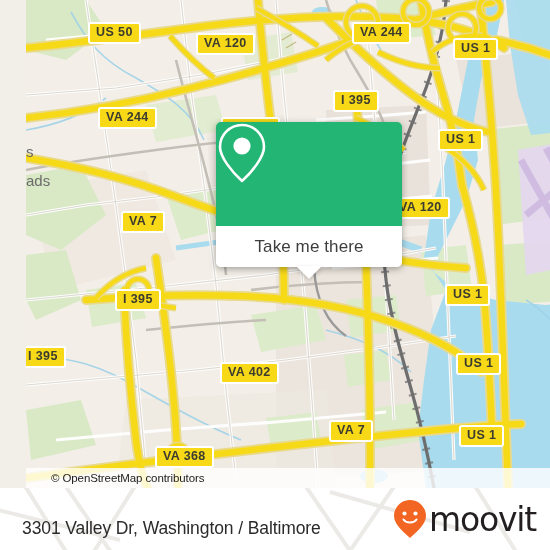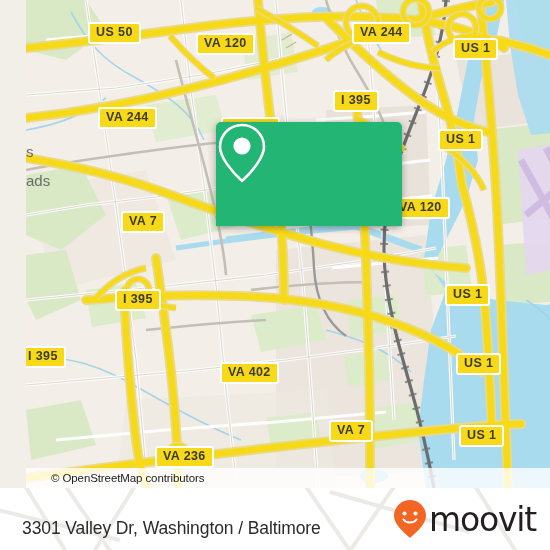--- a/index.html
+++ b/index.html
@@ -315,34 +315,38 @@
         <div class="shield" style="left: 195px; top: 117px;">VA 120</div>
         <div class="shield" style="left: 365px; top: 197px;">VA 120</div>
         <div class="shield" style="left: 95px; top: 211px;">VA 7</div>
         <div class="shield" style="left: 419px; top: 284px;">US 1</div>
         <div class="shield" style="left: 89px; top: 289px;">I 395</div>
         <div class="shield" style="left: -6px; top: 346px;">I 395</div>
         <div class="shield" style="left: 430px; top: 353px;">US 1</div>
         <div class="shield" style="left: 194px; top: 362px;">VA 402</div>
         <div class="shield" style="left: 433px; top: 425px;">US 1</div>
         <div class="shield" style="left: 303px; top: 420px;">VA 7</div>
-        <div class="shield" style="left: 129px; top: 446px;">VA 236</div>
+        <div class="shield" style="left: 129px; top: 446px;">VA 368</div>
       </div>
 
     <div id="place-layer">
         <div class="place" style="left: 0px; top: 143px;">s</div>
         <div class="place" style="left: 0px; top: 172px;">ads</div>
       </div>
 
     <div class="card">
       <div class="card-top">
         <svg class="pin-svg" width="52" height="62" viewBox="0 0 52 62">
           <path d="M26,3 C13.8,3 4,12.8 4,25 C4,35 16,50 26,59 C36,50 48,35 48,25 C48,12.8 38.2,3 26,3 Z" fill="none" stroke="#ffffff" stroke-width="2.6" stroke-linejoin="round"></path>
           <circle cx="26" cy="24" r="8.6" fill="#ffffff"></circle>
         </svg>
+      </div>
+      <div class="card-bot">
+        <span class="label">Take me there</span>
+        <span class="pointer"></span>
       </div>
     </div>
 
     <div class="attrib">
       <span>© OpenStreetMap contributors</span>
     </div>
   </div>
 
   <div class="footer">
     <svg class="footer-bg" width="550" height="62" viewBox="0 0 550 62">

